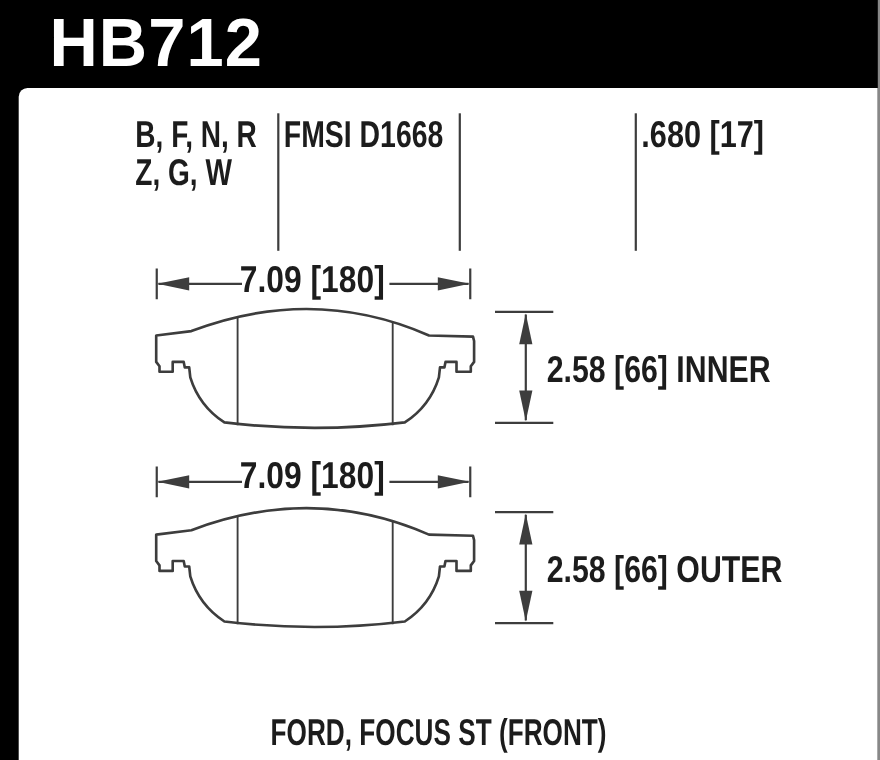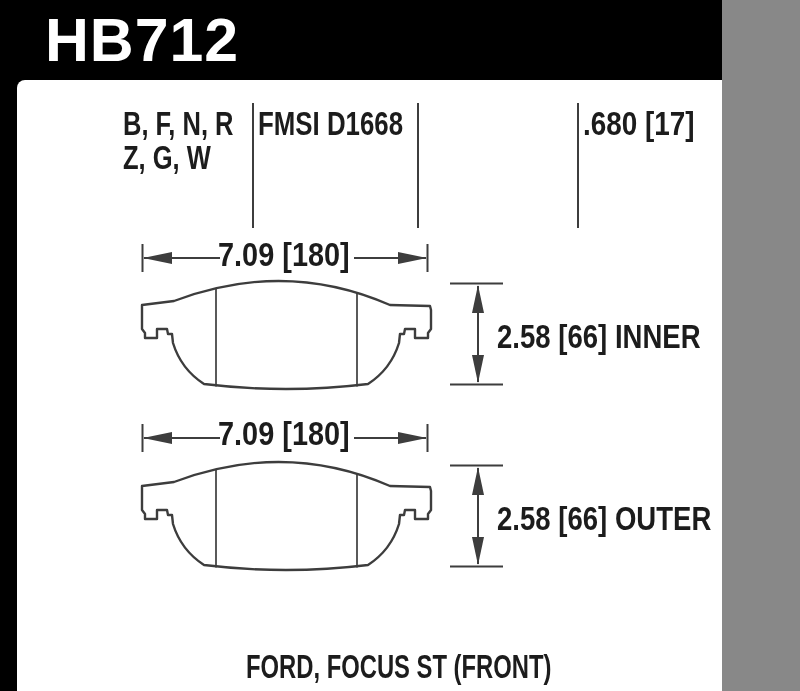--- a/index.html
+++ b/index.html
@@ -3,21 +3,21 @@
 <meta charset="utf-8">
 <style>
   :root{
     --color-ink:#1c1c1c;
     --color-line:#3d3d3d;
     --color-header_bg:#000000;
     --color-paper:#ffffff;
   }
   html,body{margin:0;padding:0;background:#888;}
   #page{
-    position:relative;width:722px;height:691px;overflow:hidden;
+    position:relative;width:798px;height:691px;overflow:hidden;
     background:var(--color-header_bg);
     font-family:"Liberation Sans",sans-serif;
   }
   #content{
     position:absolute;left:17px;top:80px;right:0;bottom:0;
     background:var(--color-paper);
     border-top-left-radius:8px;
   }
   .txt{
     position:absolute;font-weight:bold;color:var(--color-ink);

